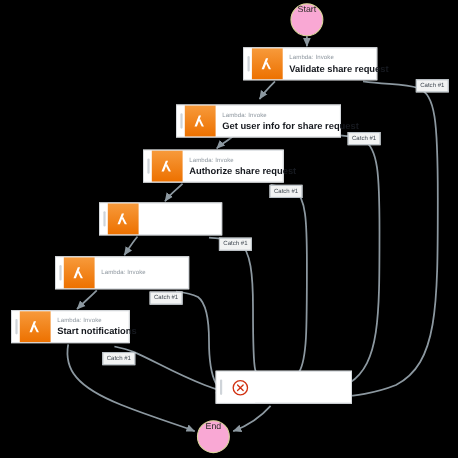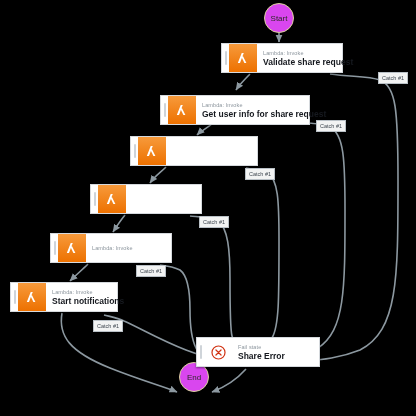--- a/index.html
+++ b/index.html
@@ -28,25 +28,24 @@
   .arrow-head {
     fill: #8c98a0;
   }
 
   
   .terminal {
     position: absolute;
     width: 30px;
     height: 30px;
     border-radius: 50%;
-    background: #d946ef;
+    background: #f9a8d4;
     border: 1px solid #d9d49a;
     box-sizing: border-box;
     display: flex;
-    align-items: center;
     justify-content: center;
     color: #2b2b26;
     font-size: 8px;
     font-family: "Liberation Sans", sans-serif;
     z-index: 5;
   }
 
   
   .state-card {
     position: absolute;
@@ -190,20 +189,24 @@
       <div class="state-card" style="left: 130px; top: 136px; width: 128px;">
         <div class="grip">
           <div class="grip-bar"></div>
         </div>
         <div class="icon-box">
           <svg width="16" height="16" viewBox="0 0 24 24" aria-hidden="true">
             <path d="M4.2 19.4 L10.1 4.6 h3.1 l-1.5 3.8 L7.5 19.4 z" fill="#ffffff"></path>
             <path d="M11.6 8.7 l5.5 10.7 h-3.0 l-4.0 -8.0 z" fill="#ffffff"></path>
           </svg>
         </div>
+        <div class="card-text">
+          <div class="card-kind">Lambda: Invoke</div>
+          <div class="card-title">Authorize share request</div>
+        </div>
       </div>
       <div class="state-card" style="left: 90px; top: 184px; width: 112px;">
         <div class="grip">
           <div class="grip-bar"></div>
         </div>
         <div class="icon-box">
           <svg width="16" height="16" viewBox="0 0 24 24" aria-hidden="true">
             <path d="M4.2 19.4 L10.1 4.6 h3.1 l-1.5 3.8 L7.5 19.4 z" fill="#ffffff"></path>
             <path d="M11.6 8.7 l5.5 10.7 h-3.0 l-4.0 -8.0 z" fill="#ffffff"></path>
           </svg>
@@ -241,29 +244,25 @@
       <div class="state-card" style="left: 196px; top: 337px; width: 124px;">
         <div class="grip">
           <div class="grip-bar"></div>
         </div>
         <div class="icon-box-plain">
           <svg width="17" height="17" viewBox="0 0 24 24" aria-hidden="true">
             <circle cx="12" cy="12" r="9.2" fill="none" stroke="#d13212" stroke-width="1.7"></circle>
             <path d="M8.4 8.4 L15.6 15.6 M15.6 8.4 L8.4 15.6" stroke="#d13212" stroke-width="1.7" stroke-linecap="round"></path>
           </svg>
         </div>
-        <div class="card-text">
-          <div class="card-kind">Fail state</div>
-          <div class="card-title">Share Error</div>
-        </div>
       </div>
       <div class="terminal" style="left: 264px; top: 3px;">
         <span>Start</span>
       </div>
-      <div class="terminal" style="left: 179px; top: 362px;">
+      <div class="terminal" style="left: 179px; top: 382px;">
         <span>End</span>
       </div>
     </div>
   <div id="label-layer">
       <div class="catch-label" style="left: 378px; top: 72px;">Catch #1</div>
       <div class="catch-label" style="left: 316px; top: 120px;">Catch #1</div>
       <div class="catch-label" style="left: 245px; top: 168px;">Catch #1</div>
       <div class="catch-label" style="left: 199px; top: 216px;">Catch #1</div>
       <div class="catch-label" style="left: 136px; top: 265px;">Catch #1</div>
       <div class="catch-label" style="left: 93px; top: 320px;">Catch #1</div>

